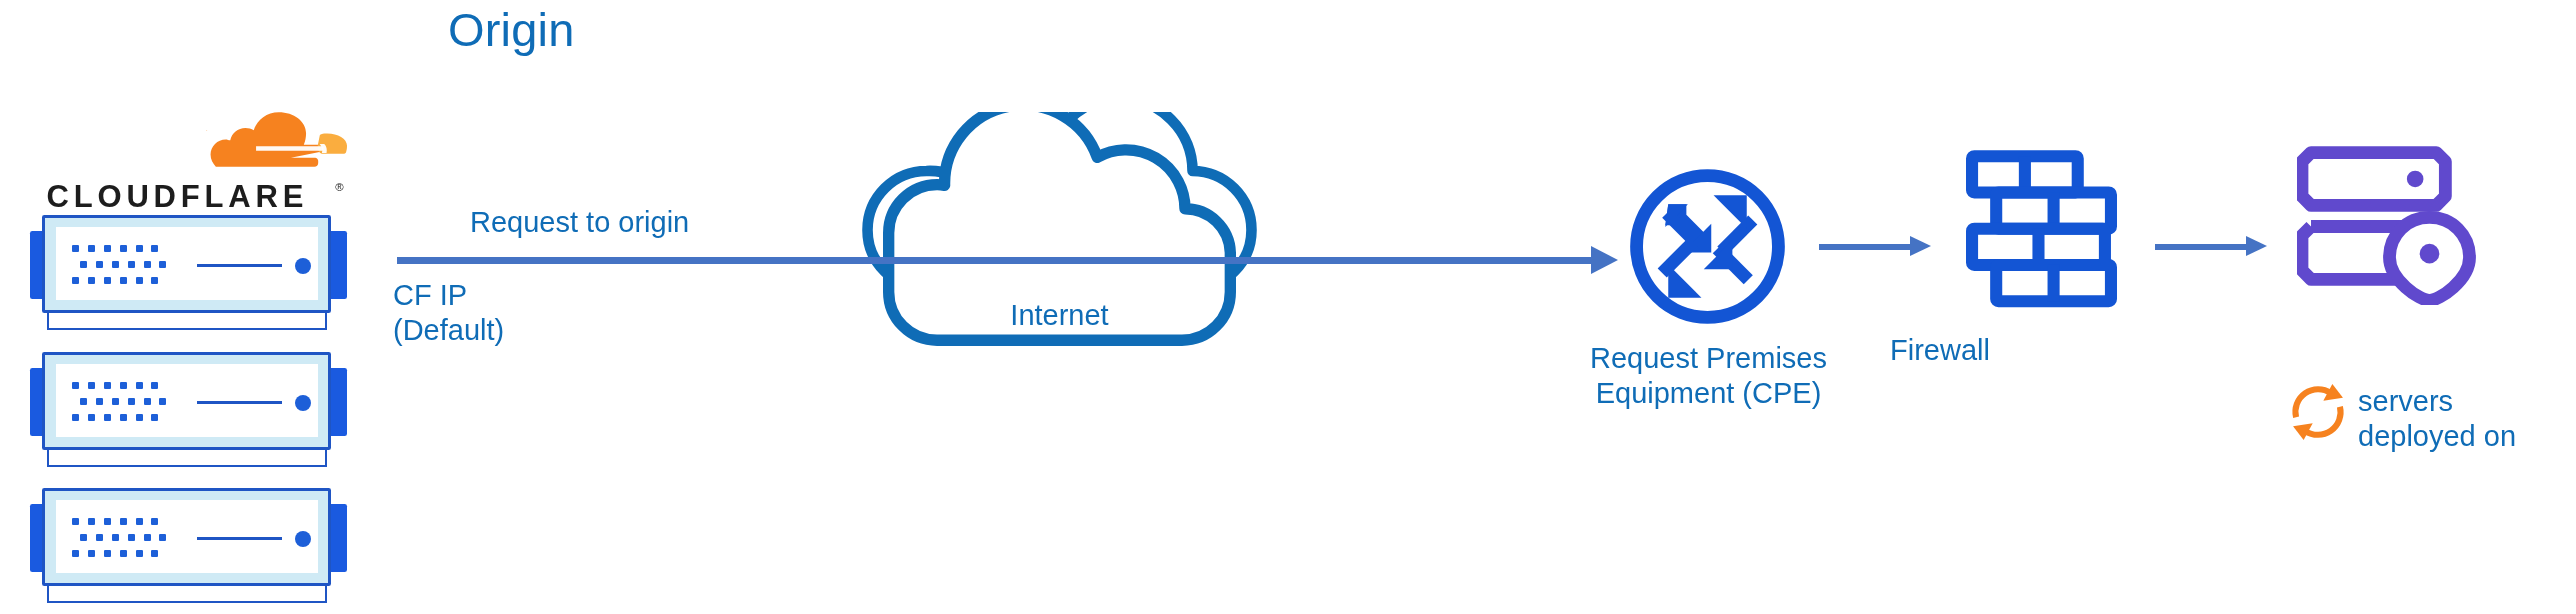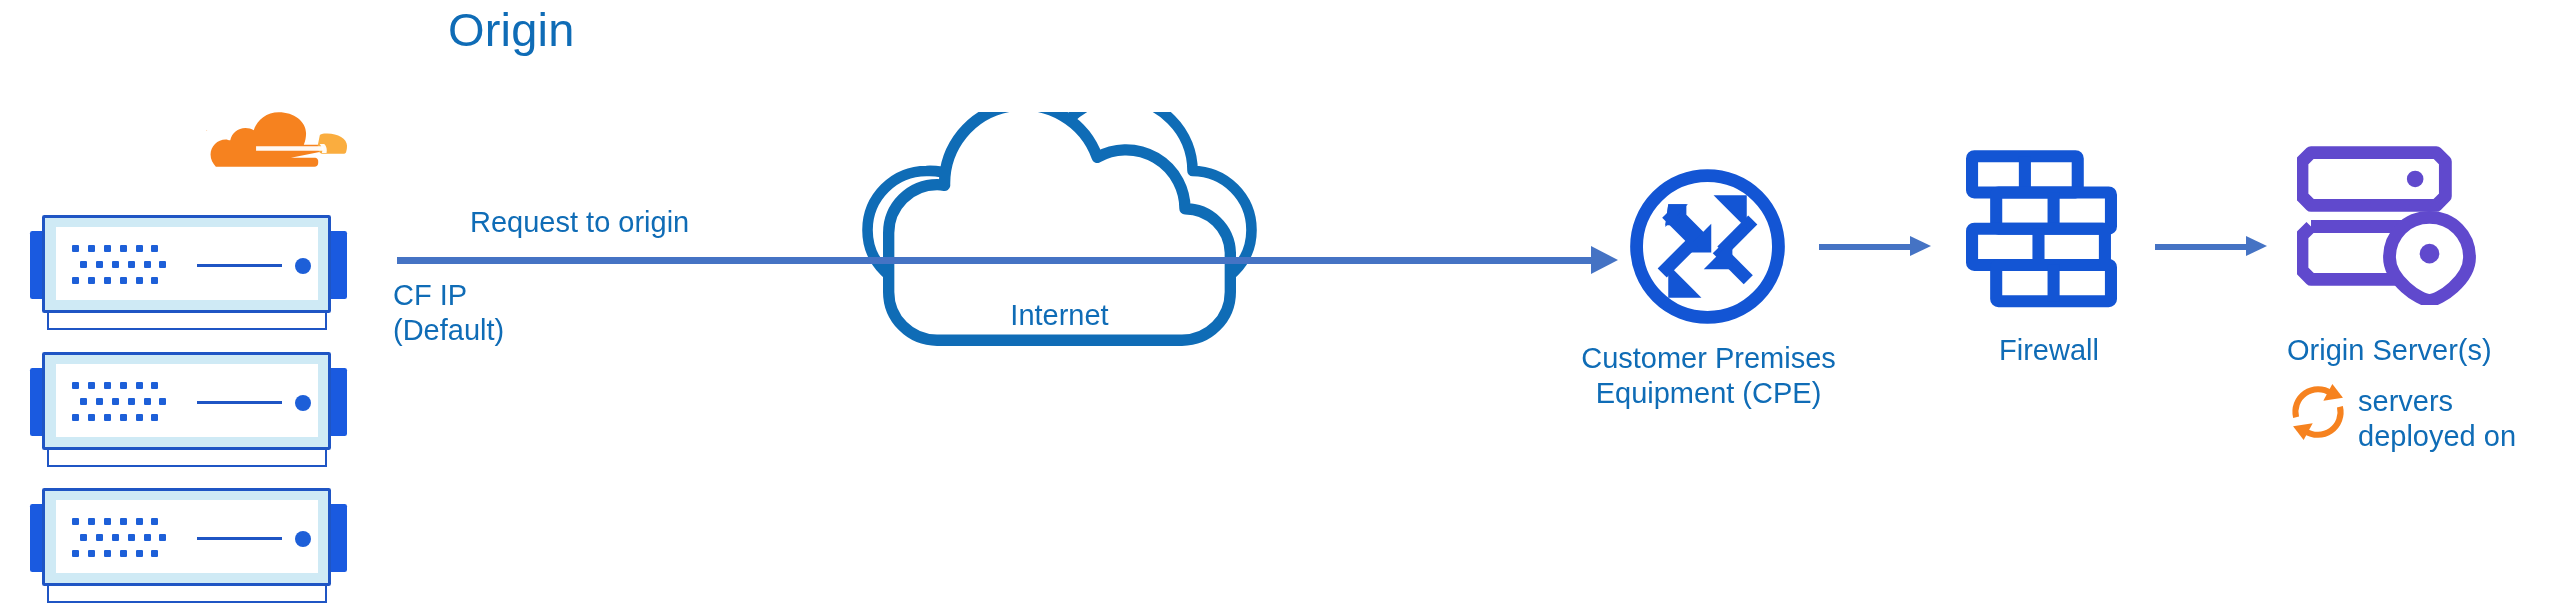--- a/index.html
+++ b/index.html
@@ -181,21 +181,21 @@
     border-top: 10.6px solid transparent;
     border-bottom: 10.6px solid transparent;
     border-left: 21px solid #4573c4;
   }
 
   
   #firewall-icon { left: 1966px; top: 150px; width: 151px; height: 174px; }
   #firewall-label {
     left: 1890px; top: 333px;
     width: 318px;
-    text-align: center;
+    text-align: left;
     font-size: 29px;
     line-height: 35px;
     color: #0f6cb6;
   }
 
   
   #arrow3-line { left: 2155px; top: 244px; width: 97px; height: 6px; background: #4573c4; }
   #arrow3-head {
     left: 2246px; top: 236px;
     width: 0; height: 0;
@@ -232,20 +232,24 @@
     <svg class="abs" id="cf-logo-mark" viewBox="0 0 186 92" xmlns="http://www.w3.org/2000/svg">
       <path d="M146 58 L150 44 C152 37 151 31 148 27 C145 23 140 21 134 21 L38 21 C37 21 37 20 37 20 C36 15 32 11 27 10 C21 9 15 12 12 17 C10 21 10 25 11 29 L6 29 C3 29 0 32 0 35 L0 56 C0 58 2 60 4 60 L144 60 C145 60 146 59 146 58 Z" fill="#f6821f" transform="translate(0,28) scale(0.01,0.01)"></path>
 
       <path d="M96 4 C80 4 67 14 63 28 C60 26 56 25 52 25 C42 25 34 32 32 41 C30 41 28 40 26 40 C15 40 6 49 6 60 C6 66 9 72 13 76 L143 76 C146 76 148 74 148 71 L148 68 C148 66 146 64 144 64 L112 64 L153 56 C155 56 157 54 157 51 C157 49 155 47 152 47 L129 47 C131 42 132 37 132 32 C132 16 116 4 96 4 Z" fill="#f6821f"></path>
 
       <path d="M160 32 C157 32 155 32 152 33 C151 33 150 34 150 35 L148 45 C147 49 147 53 149 56 C150 58 152 59 155 59 L181 59 C183 59 185 58 185 56 C186 53 186 50 186 48 C186 39 174 32 160 32 Z" fill="#faad3f"></path>
 
       <path d="M66 49 L152 49 C154 49 155 50 155 52 C155 54 154 55 152 55 L66 55 Z" fill="#ffffff" opacity="0.95"></path>
       <path d="M150 46 C153 50 154 54 153 58 L159 58 C160 53 159 49 156 46 Z" fill="#ffffff" opacity="0.95"></path>
     </svg>
+    <div class="abs" id="cf-wordmark">
+      <span id="cf-wordmark-text">CLOUDFLARE</span>
+      <span id="cf-wordmark-reg">®</span>
+    </div>
   </div>
 
   <div class="abs edge-server" style="left:18px; top:213px;">
     <div class="abs srv-shadow"></div>
     <div class="abs srv-tab-l"></div>
     <div class="abs srv-tab-r"></div>
     <div class="abs srv-outer"></div>
     <div class="abs srv-inner"></div>
     <div class="abs srv-dots">
         <div class="srv-dot" style="left: 0px; top: 0px;"></div>
@@ -381,21 +385,21 @@
       <rect x="95" y="108" width="58" height="17" transform="rotate(135 95 108)"></rect>
       <polygon points="56,176 56,132 100,176"></polygon>
     </g>
 
     <g fill="#1355d4">
       <rect x="156" y="158" width="58" height="17" transform="rotate(-135 156 158)"></rect>
       <polygon points="103,138 141,138 141,100"></polygon>
     </g>
   </svg>
   <div class="abs" id="cpe-label">
-    <div>Customer Premises</div>
+    <div>Request Premises</div>
     <div>Equipment (CPE)</div>
   </div>
 
   <div class="abs" id="arrow2-line"></div>
   <div class="abs" id="arrow2-head"></div>
 
   <svg class="abs" id="firewall-icon" viewBox="0 0 200 230" xmlns="http://www.w3.org/2000/svg">
     <g fill="none" stroke="#1355d4" stroke-width="16" stroke-linejoin="round">
       <rect x="8" y="8" width="140" height="48" rx="3"></rect>
       <line x1="78" y1="8" x2="78" y2="56"></line>
@@ -418,21 +422,20 @@
 
     <path d="M12 10 H178 L190 22 V68 L178 80 H12 L0 68 V22 Z" fill="none" stroke="#6049cd" stroke-width="17" stroke-linejoin="round" transform="translate(6,0)"></path>
     <circle cx="156" cy="45" r="11" fill="#6049cd"></circle>
 
     <path d="M18 108 H140 M18 108 L6 120 V166 L18 178 H140" fill="none" stroke="#6049cd" stroke-width="17" stroke-linejoin="round"></path>
     <path d="M140 108 L152 120 M140 178 L152 166" fill="none" stroke="#6049cd" stroke-width="17" stroke-linejoin="round"></path>
 
     <path d="M175 96 C205 96 228 119 228 149 C228 179 188 206 175 206 C162 206 122 179 122 149 C122 119 145 96 175 96 Z" fill="#ffffff" stroke="#6049cd" stroke-width="17" stroke-linejoin="round"></path>
     <circle cx="175" cy="144" r="13" fill="#6049cd"></circle>
   </svg>
-  <div class="abs" id="origin-label">Origin Server(s)</div>
 
   <svg class="abs" id="cloudflared-icon" viewBox="0 0 82 82" xmlns="http://www.w3.org/2000/svg">
     <path d="M12 48 A30 30 0 0 1 58 16" fill="none" stroke="#f6821f" stroke-width="8" stroke-linecap="butt"></path>
     <polygon points="60,4 74,22 48,26" fill="#f6821f"></polygon>
     <path d="M70 34 A30 30 0 0 1 24 66" fill="none" stroke="#f6821f" stroke-width="8" stroke-linecap="butt"></path>
     <polygon points="22,78 8,60 34,56" fill="#f6821f"></polygon>
   </svg>
   <div class="abs" id="cloudflared-label">
     <div>servers</div>
     <div>deployed on</div>

